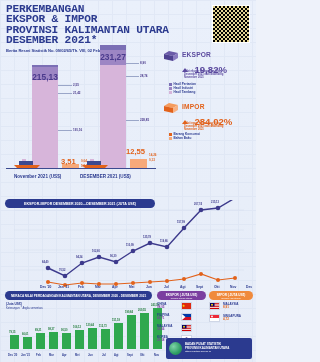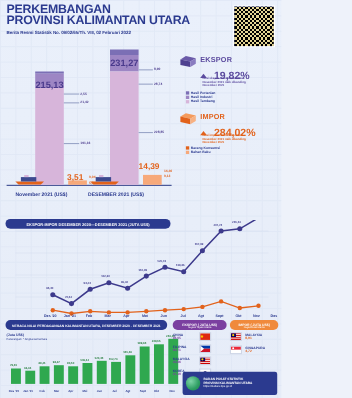--- a/index.html
+++ b/index.html
@@ -10,21 +10,21 @@
     position:relative;
   }
   #page{position:absolute;inset:0;background:linear-gradient(180deg,#eaf0fb 0%,#e8eef9 55%,#e6ecf8 100%);}
   .grid-bg{position:absolute;inset:0;
     background-image:linear-gradient(#d9e2f2 1px,transparent 1px),linear-gradient(90deg,#d9e2f2 1px,transparent 1px);
     background-size:14px 14px;opacity:.5;}
 
   
   .header{position:absolute;left:6px;top:4px;width:190px;}
   .title{color:#2b3a8f;font-weight:bold;font-size:11.2px;line-height:10.4px;letter-spacing:-.2px;}
-  .title div{white-space:nowrap;}
+  .title div{white-space:nowrap;font-family:Liberation Mono, monospace;}
   .subtitle{color:#2b3a8f;font-size:4.1px;font-weight:bold;margin-top:2.5px;letter-spacing:-.05px;}
   .qr{position:absolute;right:6px;top:5px;width:36px;height:36px;
       background:#fff;padding:1px;}
   .qr-inner{width:100%;height:100%;
       background-image:
         repeating-linear-gradient(90deg,#1b2a6b 0 2px,#fff 2px 4px),
         repeating-linear-gradient(0deg,#1b2a6b 0 2px,#fff 2px 4px);
       background-blend-mode:difference;}
 
   
@@ -84,21 +84,23 @@
 </style>
 </head>
 <body>
 
 <div id="page">
   <div class="grid-bg"></div>
 
   <div class="header">
     <div class="title">
       <div>PERKEMBANGAN</div>
+      <div>EKSPOR &amp; IMPOR</div>
       <div>PROVINSI KALIMANTAN UTARA</div>
+      <div>DESEMBER 2021*</div>
     </div>
     <div class="subtitle">Berita Resmi Statistik No. 09/02/65/Th. VIII, 02 Februari 2022</div>
   </div>
   <div class="qr">
       <div class="qr-inner"></div>
     </div>
 
   <div class="bars">
     <div class="baseline"></div>
 
@@ -133,21 +135,21 @@
     </div>
     <div class="bar-total" style="left:113px;top:8px;">231,27</div>
     <div class="leader" style="left:126px;top:19px;width:13px;"></div>
     <div class="seg-label" style="left:140px;top:17px;">8,90</div>
     <div class="leader" style="left:126px;top:32px;width:13px;"></div>
     <div class="seg-label" style="left:140px;top:30px;">28,74</div>
     <div class="leader" style="left:126px;top:76px;width:13px;"></div>
     <div class="seg-label" style="left:140px;top:74px;">228,85</div>
 
     <div class="imp-col" style="left:130px;height:9px;"></div>
-    <div class="imp-total" style="left:126px;top:103px;">14,39</div>
+    <div class="imp-total" style="left:126px;top:103px;">12,55</div>
     <div class="imp-seg-label" style="left:149px;top:114px;">0,13</div>
     <div class="imp-seg-label" style="left:149px;top:109px;">14,26</div>
     <div class="axis-cap" style="left:80px;">DESEMBER 2021 (US$)</div>
     <svg class="ship" style="left:80px;" viewBox="0 0 30 9">
       <path d="M2 6 h26 l-3 3 h-20 z" fill="#e2621b"></path>
         <rect x="7" y="2" width="14" height="4" fill="#3d4a8f"></rect>
       <rect x="10" y="0" width="4" height="2" fill="#d7b5da"></rect>
     </svg>
   </div>
 

